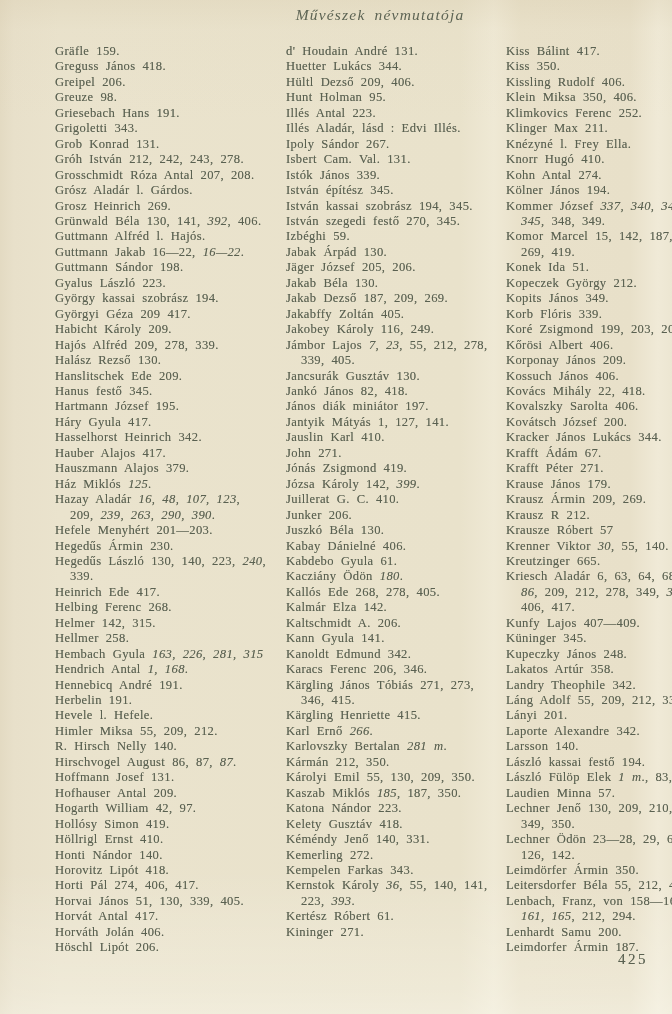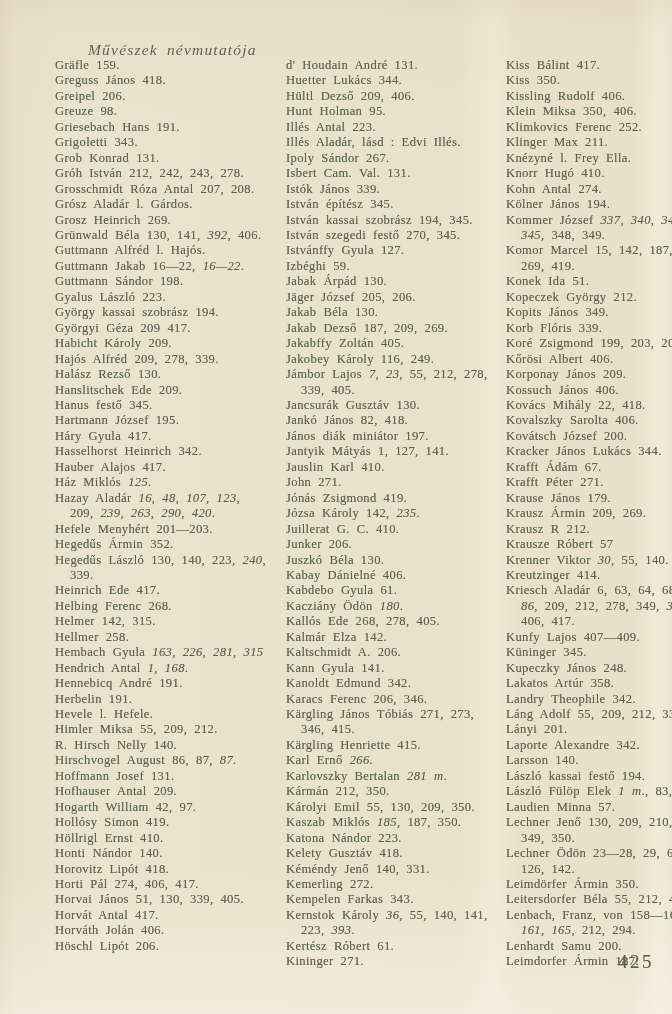--- a/index.html
+++ b/index.html
@@ -14,50 +14,50 @@
     font-family: "Liberation Serif", "DejaVu Serif", serif;
     color: #5a6151;
   }
   .page-title {
     position: absolute;
     top: 6px;
     left: 0;
     width: 672px;
     padding-left: 88px;
     box-sizing: border-box;
+    text-align: center;
     font-style: italic;
     font-size: 15.5px;
     letter-spacing: 1.2px;
     word-spacing: 4px;
     color: #5d6454;
-    margin-top: 35px;
   }
   .col {
     position: absolute;
-    top: 58px;
+    top: 44px;
   }
   .col-1 { left: 55px;  width: 236px; }
   .col-2 { left: 286px; width: 220px; font-family: Liberation Serif, serif; }
   .col-3 { left: 506px; width: 166px; }
   .entry {
     white-space: nowrap;
     overflow: hidden;
     font-size: 12.6px;
     line-height: 15.45px;
     letter-spacing: 0.35px;
     word-spacing: 3.5px;
     text-shadow: 0 0 0.5px rgba(90,97,81,0.45);
   }
   .entry.cont { padding-left: 15px; }
   .entry i { font-style: italic; }
   .page-number {
     position: absolute;
     top: 951px;
     left: 618px;
-    font-size: 19px;
+    font-size: 15px;
     letter-spacing: 2.5px;
     color: #5a6151;
     text-shadow: 0 0 0.5px rgba(90,97,81,0.45);
   }
 </style>
 </head>
 <body>
 
 <div class="page-title">Művészek névmutatója</div>
 
@@ -82,25 +82,26 @@
     <div class="entry">Györgyi Géza 209 417.</div>
     <div class="entry">Habicht Károly 209.</div>
     <div class="entry">Hajós Alfréd 209, 278, 339.</div>
     <div class="entry">Halász Rezső 130.</div>
     <div class="entry">Hanslitschek Ede 209.</div>
     <div class="entry">Hanus festő 345.</div>
     <div class="entry">Hartmann József 195.</div>
     <div class="entry">Háry Gyula 417.</div>
     <div class="entry">Hasselhorst Heinrich 342.</div>
     <div class="entry">Hauber Alajos 417.</div>
+    <div class="entry">Hauszmann Alajos 379.</div>
     <div class="entry">Ház Miklós <i>125</i>.</div>
     <div class="entry">Hazay Aladár <i>16, 48, 107, 123</i>,</div>
-    <div class="entry cont">209, <i>239, 263, 290, 420</i>.</div>
+    <div class="entry cont">209, <i>239, 263, 290, 390</i>.</div>
     <div class="entry">Hefele Menyhért 201—203.</div>
-    <div class="entry">Hegedűs Ármin 352.</div>
+    <div class="entry">Hegedűs Ármin 230.</div>
     <div class="entry">Hegedűs László 130, 140, 223, <i>240</i>,</div>
     <div class="entry cont">339.</div>
     <div class="entry">Heinrich Ede 417.</div>
     <div class="entry">Helbing Ferenc 268.</div>
     <div class="entry">Helmer 142, 315.</div>
     <div class="entry">Hellmer 258.</div>
     <div class="entry">Hembach Gyula <i>163, 226, 281, 315</i></div>
     <div class="entry">Hendrich Antal <i>1, 168</i>.</div>
     <div class="entry">Hennebicq André 191.</div>
     <div class="entry">Herbelin 191.</div>
@@ -127,38 +128,37 @@
     <div class="entry">Hültl Dezső 209, 406.</div>
     <div class="entry">Hunt Holman 95.</div>
     <div class="entry">Illés Antal 223.</div>
     <div class="entry">Illés Aladár, lásd : Edvi Illés.</div>
     <div class="entry">Ipoly Sándor 267.</div>
     <div class="entry">Isbert Cam. Val. 131.</div>
     <div class="entry">Istók János 339.</div>
     <div class="entry">István építész 345.</div>
     <div class="entry">István kassai szobrász 194, 345.</div>
     <div class="entry">István szegedi festő 270, 345.</div>
-    <div class="entry">Istvánffy Gyula 127.</div>
     <div class="entry">Izbéghi 59.</div>
     <div class="entry">Jabak Árpád 130.</div>
     <div class="entry">Jäger József 205, 206.</div>
     <div class="entry">Jakab Béla 130.</div>
     <div class="entry">Jakab Dezső 187, 209, 269.</div>
     <div class="entry">Jakabffy Zoltán 405.</div>
     <div class="entry">Jakobey Károly 116, 249.</div>
     <div class="entry">Jámbor Lajos <i>7, 23</i>, 55, 212, 278,</div>
     <div class="entry cont">339, 405.</div>
     <div class="entry">Jancsurák Gusztáv 130.</div>
     <div class="entry">Jankó János 82, 418.</div>
     <div class="entry">János diák miniátor 197.</div>
     <div class="entry">Jantyik Mátyás 1, 127, 141.</div>
     <div class="entry">Jauslin Karl 410.</div>
     <div class="entry">John 271.</div>
     <div class="entry">Jónás Zsigmond 419.</div>
-    <div class="entry">Józsa Károly 142, <i>235</i>.</div>
+    <div class="entry">Józsa Károly 142, <i>399</i>.</div>
     <div class="entry">Juillerat G. C. 410.</div>
     <div class="entry">Junker 206.</div>
     <div class="entry">Juszkó Béla 130.</div>
     <div class="entry">Kabay Dánielné 406.</div>
     <div class="entry">Kabdebo Gyula 61.</div>
     <div class="entry">Kacziány Ödön <i>180</i>.</div>
     <div class="entry">Kallós Ede 268, 278, 405.</div>
     <div class="entry">Kalmár Elza 142.</div>
     <div class="entry">Kaltschmidt A. 206.</div>
     <div class="entry">Kann Gyula 141.</div>
@@ -209,21 +209,21 @@
     <div class="entry">Kovalszky Sarolta 406.</div>
     <div class="entry">Kovátsch József 200.</div>
     <div class="entry">Kracker János Lukács 344.</div>
     <div class="entry">Krafft Ádám 67.</div>
     <div class="entry">Krafft Péter 271.</div>
     <div class="entry">Krause János 179.</div>
     <div class="entry">Krausz Ármin 209, 269.</div>
     <div class="entry">Krausz R 212.</div>
     <div class="entry">Krausze Róbert 57</div>
     <div class="entry">Krenner Viktor <i>30</i>, 55, 140.</div>
-    <div class="entry">Kreutzinger 414.</div>
+    <div class="entry">Kreutzinger 665.</div>
     <div class="entry">Kriesch Aladár 6, 63, 64, 68, 7</div>
     <div class="entry cont"><i>86</i>, 209, 212, 278, 349, <i>353</i></div>
     <div class="entry cont">406, 417.</div>
     <div class="entry">Kunfy Lajos 407—409.</div>
     <div class="entry">Küninger 345.</div>
     <div class="entry">Kupeczky János 248.</div>
     <div class="entry">Lakatos Artúr 358.</div>
     <div class="entry">Landry Theophile 342.</div>
     <div class="entry">Láng Adolf 55, 209, 212, 339.</div>
     <div class="entry">Lányi 201.</div>

